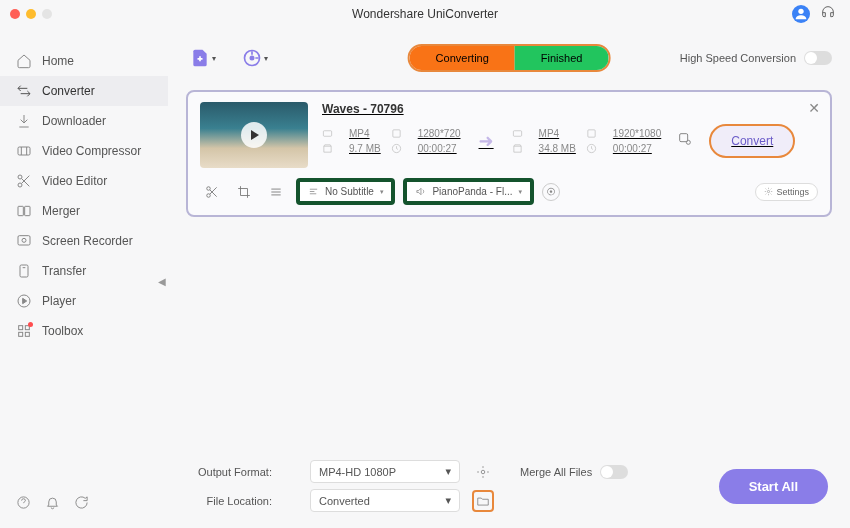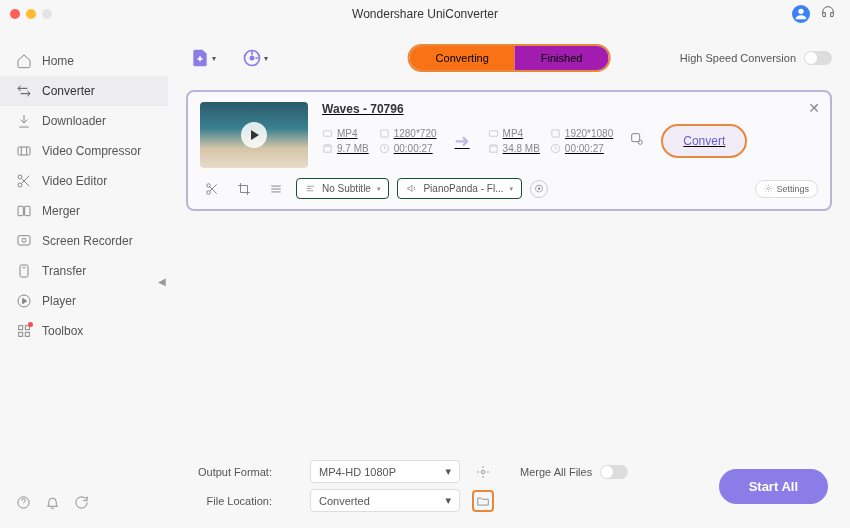--- a/index.html
+++ b/index.html
@@ -23,48 +23,48 @@
 .collapse { position:absolute; left:158px; top:276px; width:10px; height:14px; cursor:pointer; color:#999; font-size:10px;}
 
 .main { flex:1; padding:12px 18px 10px 18px; display:flex; flex-direction:column; position:relative;}
 .toolbar { display:flex; align-items:center; gap:18px; height:36px; }
 .ico-btn { display:flex; align-items:center; gap:2px; cursor:pointer; padding:4px;}
 .ico-btn svg { width:20px; height:20px; }
 .caret { font-size:8px; color:#555;}
 
 .seg { display:flex; border:2px solid #e8883c; border-radius:18px; overflow:hidden; margin-left:auto; margin-right:auto; position:absolute; left:50%; transform:translateX(-50%);}
 .seg-btn { padding:6px 26px; font-size:11px; cursor:pointer; background:#f97316;}
-.seg-btn.finished { background:#a21caf; }
+.seg-btn.finished { background:#22c55e; }
 
 .hsc { margin-left:auto; display:flex; align-items:center; gap:8px; font-size:11px; color:#555;}
 .switch { width:28px; height:14px; background:#ddd; border-radius:7px; position:relative;}
 .switch::after{content:"";position:absolute;width:12px;height:12px;background:#fff;border-radius:50%;top:1px;left:1px;}
 
 .card { margin-top:14px; border:2px solid #b8b5d6; border-radius:8px; padding:10px 12px; background:#fafafc; position:relative;}
 .card-close { position:absolute; top:8px; right:10px; cursor:pointer; color:#888; font-size:14px;}
 .card-top { display:flex; gap:14px; }
 .thumb { width:108px; height:66px; border-radius:4px; background:linear-gradient(180deg,#2a5a6a 0%,#3a8090 40%,#d4c5a8 70%,#e8dcc8 100%); position:relative; cursor:pointer;}
 .play { position:absolute; top:50%; left:50%; transform:translate(-50%,-50%); width:26px; height:26px; border-radius:50%; background:rgba(255,255,255,0.85); display:flex; align-items:center; justify-content:center;}
 .play::after{content:"";border-left:8px solid #333;border-top:5px solid transparent;border-bottom:5px solid transparent;margin-left:2px;}
 
 .meta { flex:1;text-decoration:underline; }
 .filename { font-size:12px; font-weight:600; color:#333; margin-bottom:8px;}
 .spec-row { display:flex; align-items:center; gap:12px;}
 .spec-grid { display:grid; grid-template-columns:auto auto; gap:4px 10px; font-size:10px; color:#888;}
-.spec-cell { display:flex; align-items:center; gap:4px;}
+.spec-cell { display:flex; align-items:center; gap:16px;}
 .spec-cell svg { width:11px; height:11px; stroke:#bbb; fill:none; stroke-width:1.5;}
 .arrow { color:#c5b8e8; font-size:18px; padding:0 6px;}
 .gear-ico { cursor:pointer; padding:4px;}
 .gear-ico svg{width:16px;height:16px;stroke:#888;fill:none;stroke-width:1.5;}
 .convert-btn { border:2px solid #e8883c; border-radius:18px; padding:8px 20px; font-size:12px; color:#6b5cc9; background:#f0edf9; cursor:pointer; font-weight:500;}
 
 .card-bottom { display:flex; align-items:center; gap:8px; margin-top:10px;}
 .tool-ico { width:24px; height:20px; display:flex; align-items:center; justify-content:center; cursor:pointer;}
 .tool-ico svg{width:14px;height:14px;stroke:#777;fill:none;stroke-width:1.5;}
-.dd { display:flex; align-items:center; gap:6px; border:1px solid #14532d; border-radius:4px; padding:4px 8px; font-size:10px; color:#555; cursor:pointer; background:#fff;}
+.dd { display:flex; align-items:center; gap:6px; border:4px solid #14532d; border-radius:4px; padding:4px 8px; font-size:10px; color:#555; cursor:pointer; background:#fff;}
 .dd svg{width:11px;height:11px;stroke:#777;fill:none;stroke-width:1.5;}
 .dd .dcaret{font-size:7px;color:#888;}
 .info-circ { width:18px; height:18px; border:1px solid #ccc; border-radius:50%; display:flex; align-items:center; justify-content:center; font-size:9px; color:#888; cursor:pointer;}
 .settings-pill { border:1px solid #ddd; border-radius:10px; padding:3px 8px; font-size:9px; color:#666; cursor:pointer; display:flex; align-items:center; gap:3px; background:#fff; margin-left:auto;}
 .settings-pill svg{width:9px;height:9px;stroke:#888;fill:none;stroke-width:1.5;}
 
 .footer { margin-top:auto; padding-top:8px;}
 .f-row { display:flex; align-items:center; gap:12px; font-size:11px; color:#555; margin-bottom:6px;}
 .f-label { width:86px; text-align:right;}
 .f-select { width:150px; border:1px solid #ddd; border-radius:4px; padding:4px 8px; background:#fff; cursor:pointer; display:flex; justify-content:space-between; align-items:center;margin-left:26px;}

